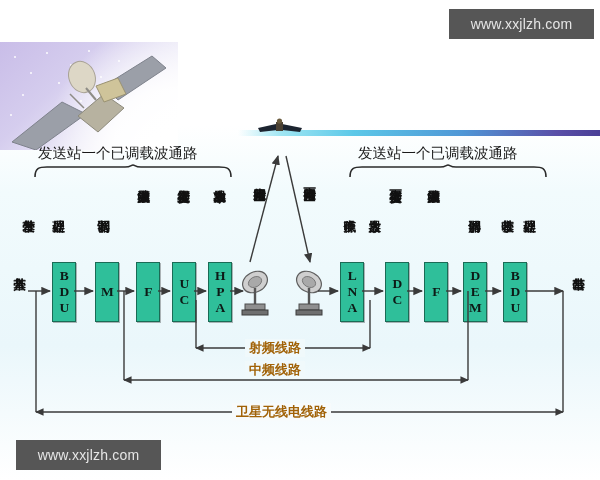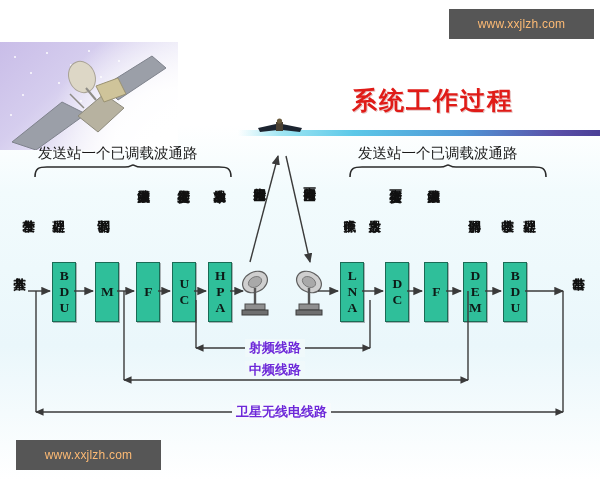--- a/index.html
+++ b/index.html
@@ -65,28 +65,28 @@
     writing-mode:vertical-rl;text-orientation:upright;
     letter-spacing:1px;line-height:1;
     font-family:"Liberation Serif","DejaVu Serif",serif;
   }
 
   
   #wires,#spans,#links{position:absolute;left:0;top:0;width:600px;height:480px;}
   #wires{pointer-events:none;}
 
   
-  .spanlbl{position:absolute;font-size:13px;color:#6d28d9;background:transparent;
+  .spanlbl{position:absolute;font-size:13px;color:#a16207;background:transparent;
            padding:0 4px;white-space:nowrap;font-weight:600;}
 
   
-  .wm{position:absolute;background:#565656;color:#fdba74;
+  .wm{position:absolute;background:#565656;color:#e5e5e5;
       font-family:"Liberation Sans","DejaVu Sans",sans-serif;
       display:flex;align-items:center;justify-content:center;
-      font-size:12px;letter-spacing:.2px;}
+      font-size:14px;letter-spacing:.2px;}
   #wm-top{left:449px;top:9px;width:145px;height:30px;}
   #wm-bot{left:16px;top:440px;width:145px;height:30px;}
 </style>
 </head>
 <body>
 
 <div id="stage">
 
   <div class="sat-photo">
     <div class="sky"></div>
@@ -110,21 +110,20 @@
         <polygon points="104,44 152,14 166,26 118,58" fill="#9b9fa8" stroke="#7e828c" stroke-width="1"></polygon>
         <polygon points="78,74 104,52 124,66 98,90" fill="#b7b2a0" stroke="#8d8a7c" stroke-width="1"></polygon>
         <polygon points="96,44 118,36 126,52 104,60" fill="#cfc49a" stroke="#9a9272" stroke-width="1"></polygon>
         <ellipse cx="82" cy="35" rx="13" ry="16" transform="rotate(-22 82 35)" fill="#ddd7c6" stroke="#a8a295" stroke-width="1"></ellipse>
         <line x1="86" y1="46" x2="96" y2="58" stroke="#8e8c86" stroke-width="2"></line>
         <line x1="70" y1="52" x2="84" y2="66" stroke="#8e8c86" stroke-width="1.5"></line>
       </g>
     </svg>
   </div>
 
-  <div class="title">系统工作过程</div>
   <div class="gradbar"></div>
 
   <svg style="position:absolute;left:258px;top:118px" width="44" height="22" viewBox="0 0 44 22">
     <polygon points="0,10 18,6 20,12 2,14" fill="#1c2430"></polygon>
     <polygon points="24,6 44,10 42,14 24,12" fill="#1c2430"></polygon>
     <rect x="18" y="4" width="7" height="9" fill="#4a4032"></rect>
     <circle cx="21.5" cy="3" r="2.6" fill="#6b5c3f"></circle>
   </svg>
 
   <div class="sec-hd" id="hd-left">发送站一个已调载波通路</div>

